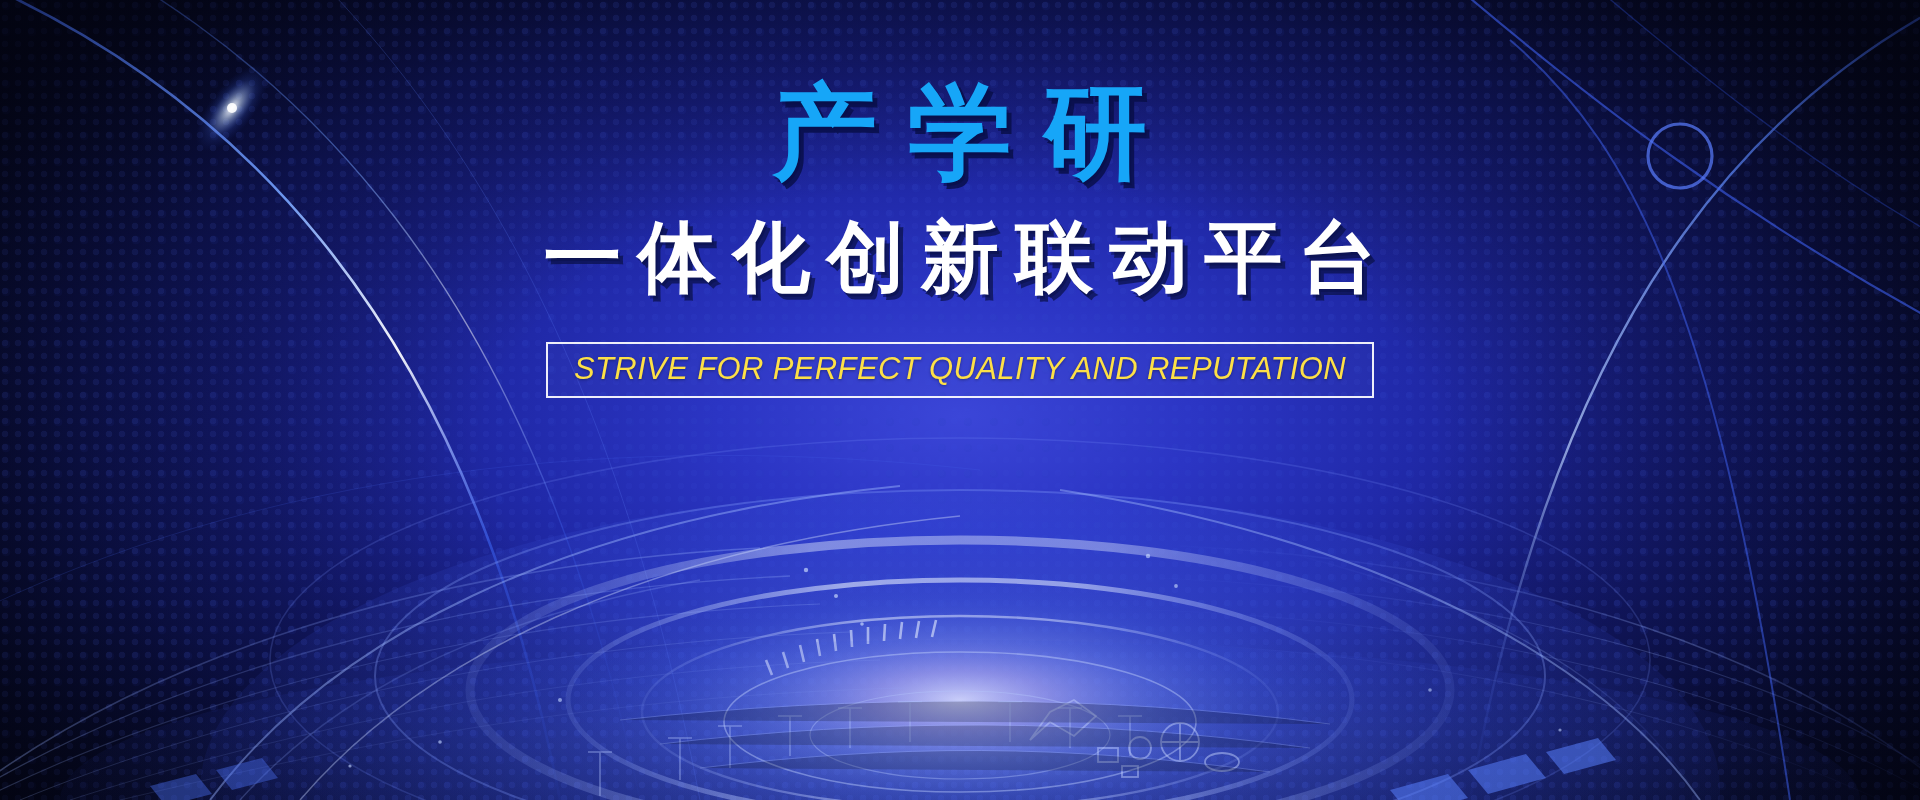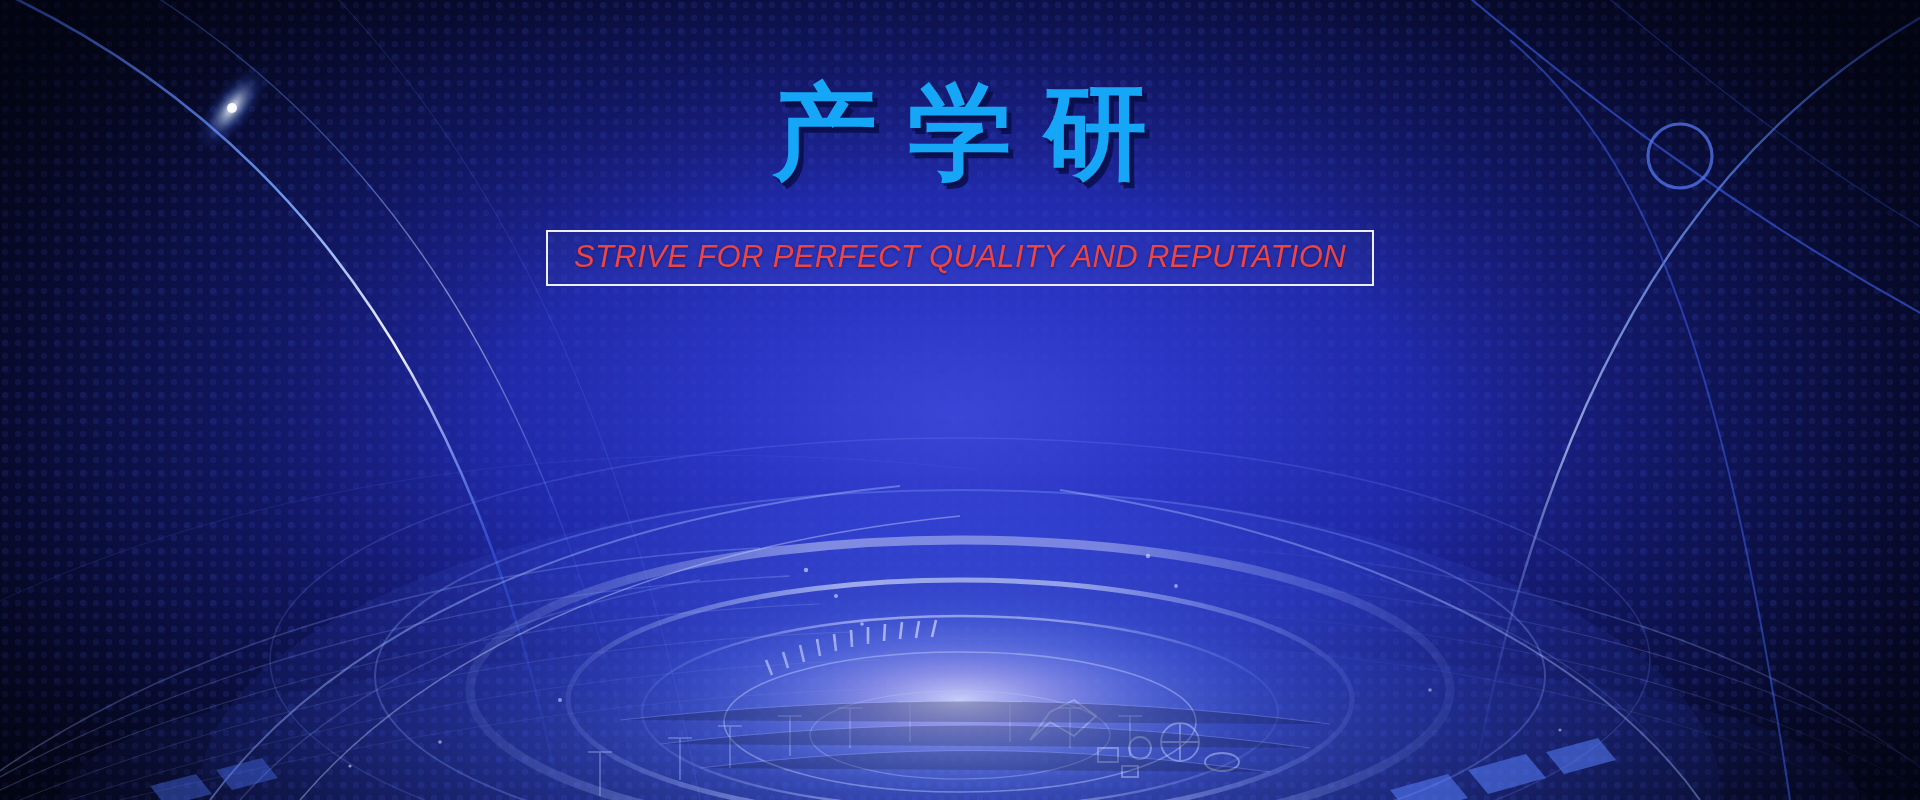--- a/index.html
+++ b/index.html
@@ -106,21 +106,21 @@
     border: 2px solid rgba(255,255,255,0.92);
     padding: 9px 26px 12px 26px;
     background: rgba(255,255,255,0.02);
   }
 
   .tagline-text {
     font-size: 31px;
     line-height: 1.0;
     font-style: italic;
     font-weight: normal;
-    color: #ef4444;
+    color: #fde047;
     letter-spacing: 0.012em;
     white-space: nowrap;
     text-shadow: 0 1px 3px rgba(0,0,0,0.35);
   }
 </style>
 </head>
 <body>
 
 <div id="banner">
 
@@ -309,19 +309,20 @@
         <path d="M 216 770 l 46 -12 l 16 20 l -46 12 z"></path>
       </g>
 
       <ellipse cx="960" cy="800" rx="900" ry="160" fill="url(#bottomGlow)" opacity="0.55"></ellipse>
     </g>
   </svg>
 
   <div class="content">
     <div class="title-cn">产学研</div>
 
+    <div class="title-sub">一体化创新联动平台</div>
 
     <div class="tagline-box">
       <div class="tagline-text">STRIVE FOR PERFECT QUALITY AND REPUTATION</div>
     </div>
   </div>
 
 </div>
 
 </body></html>

